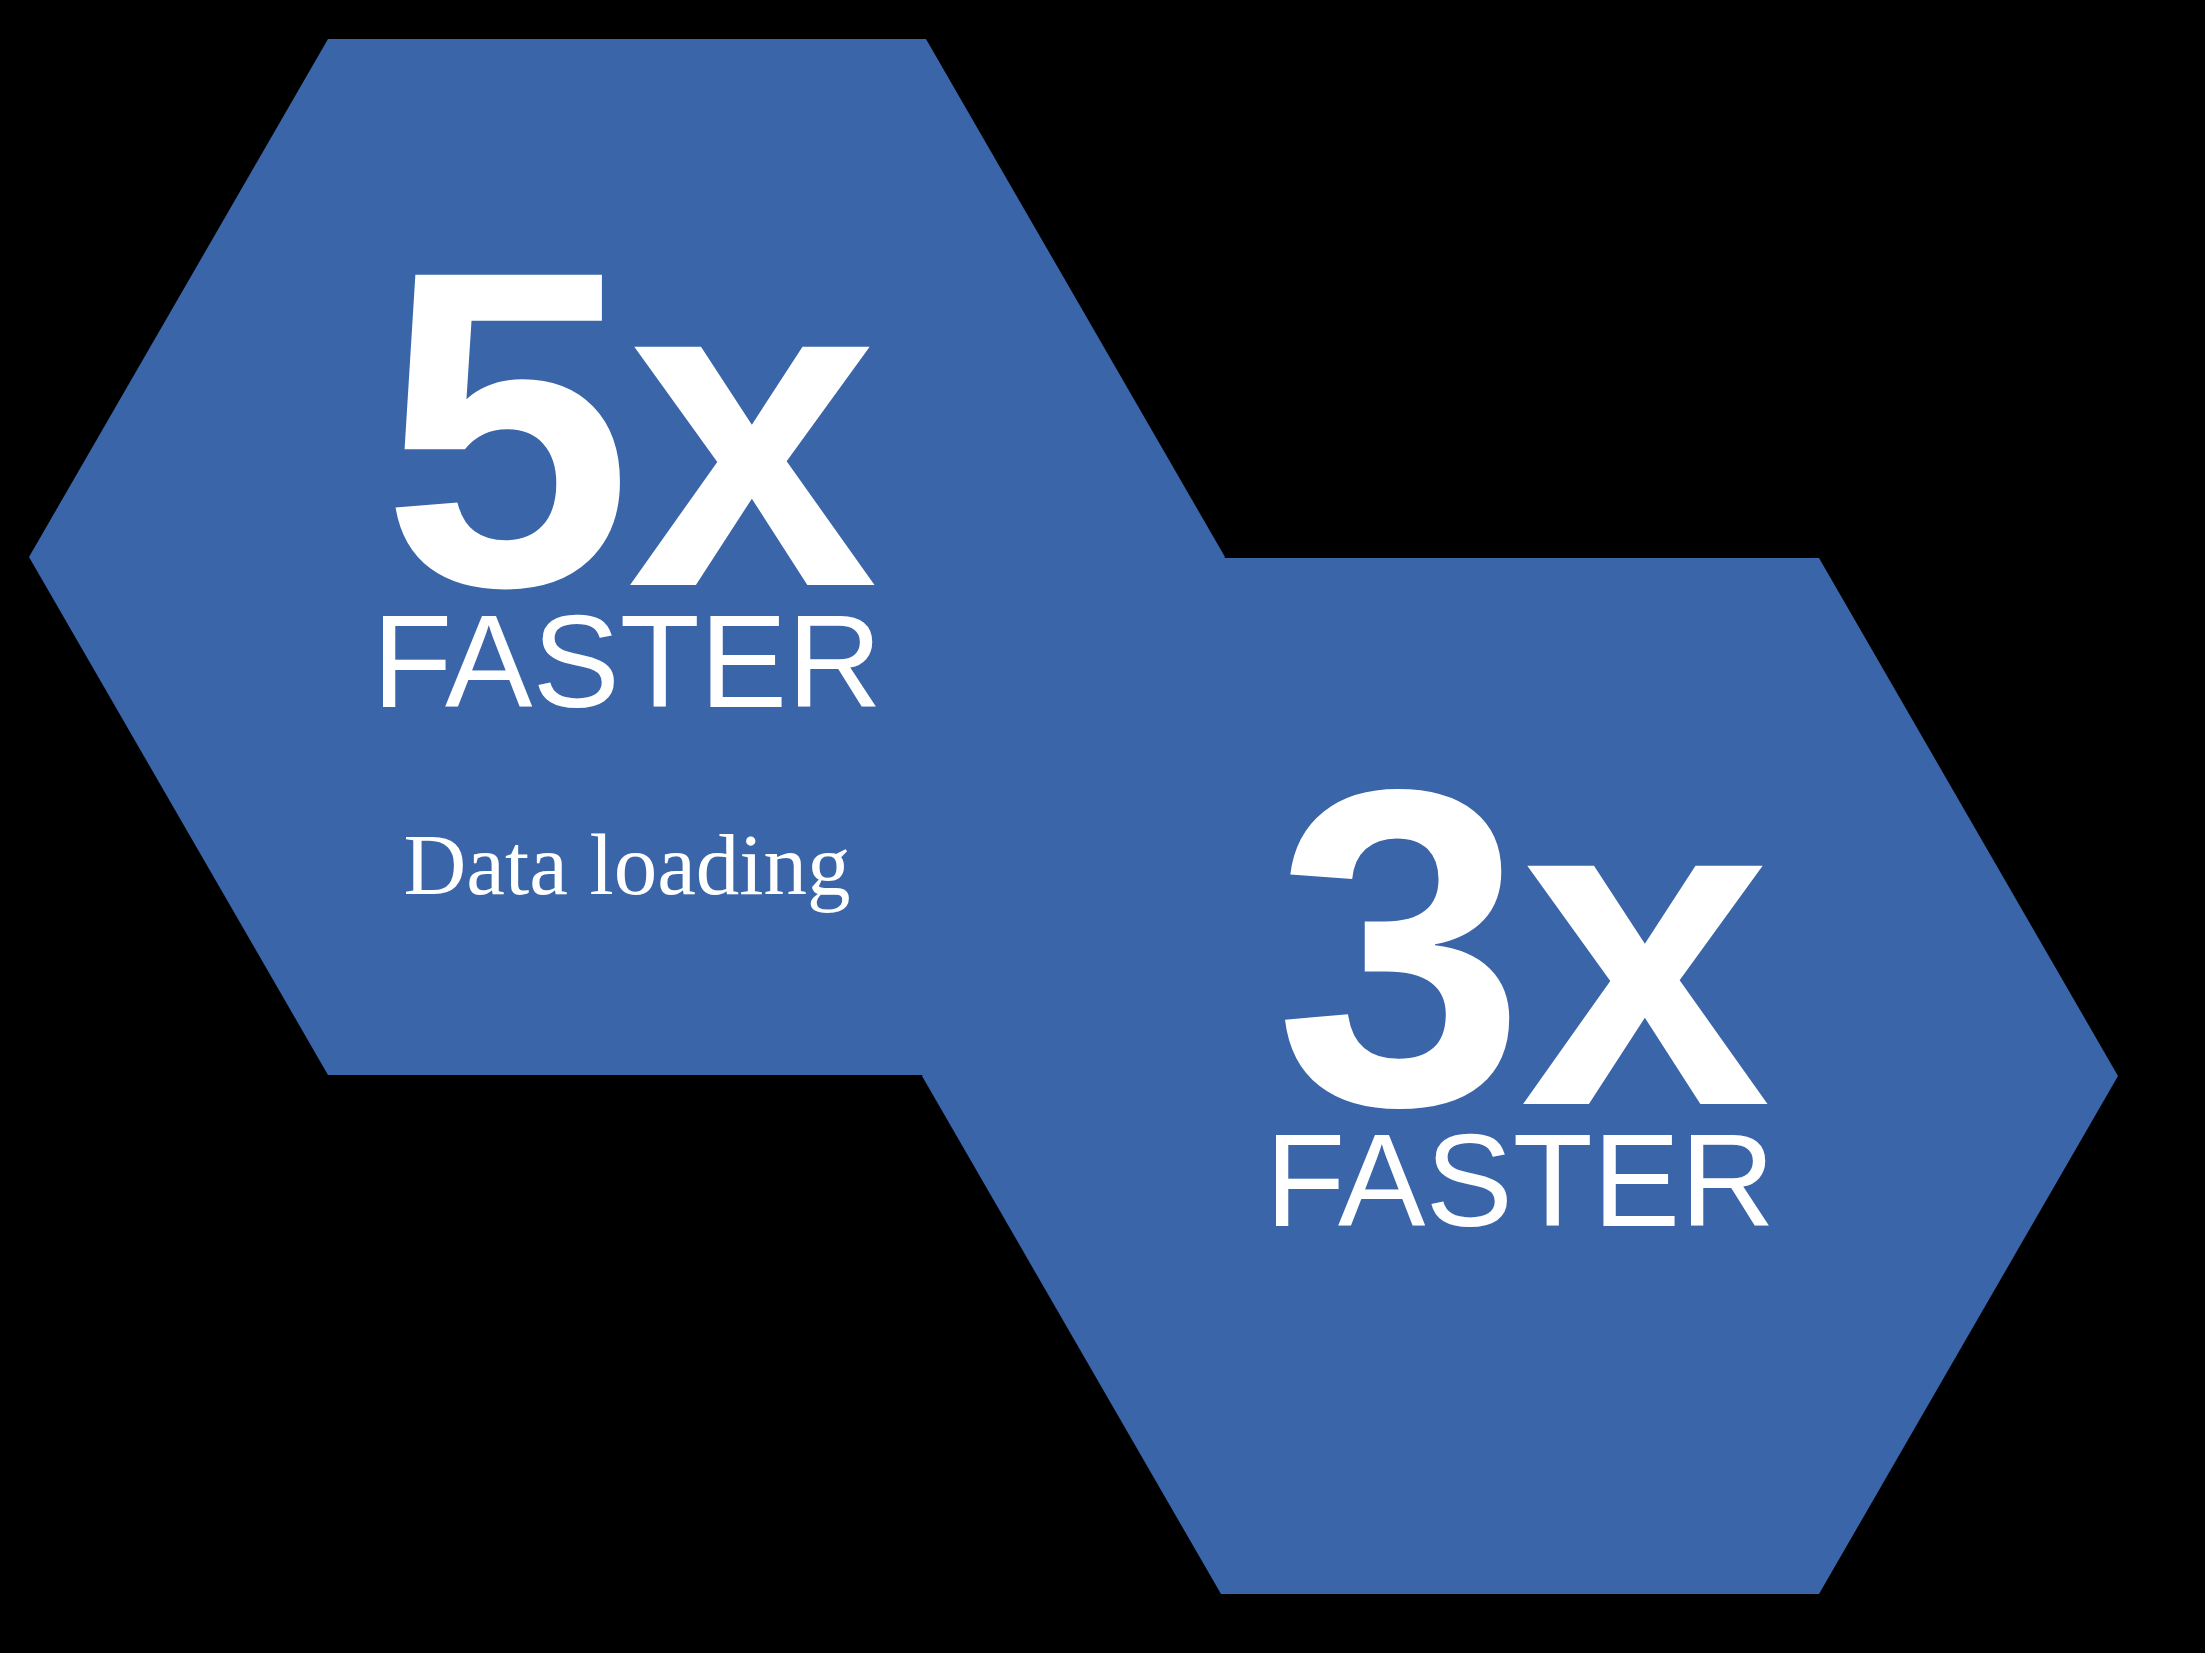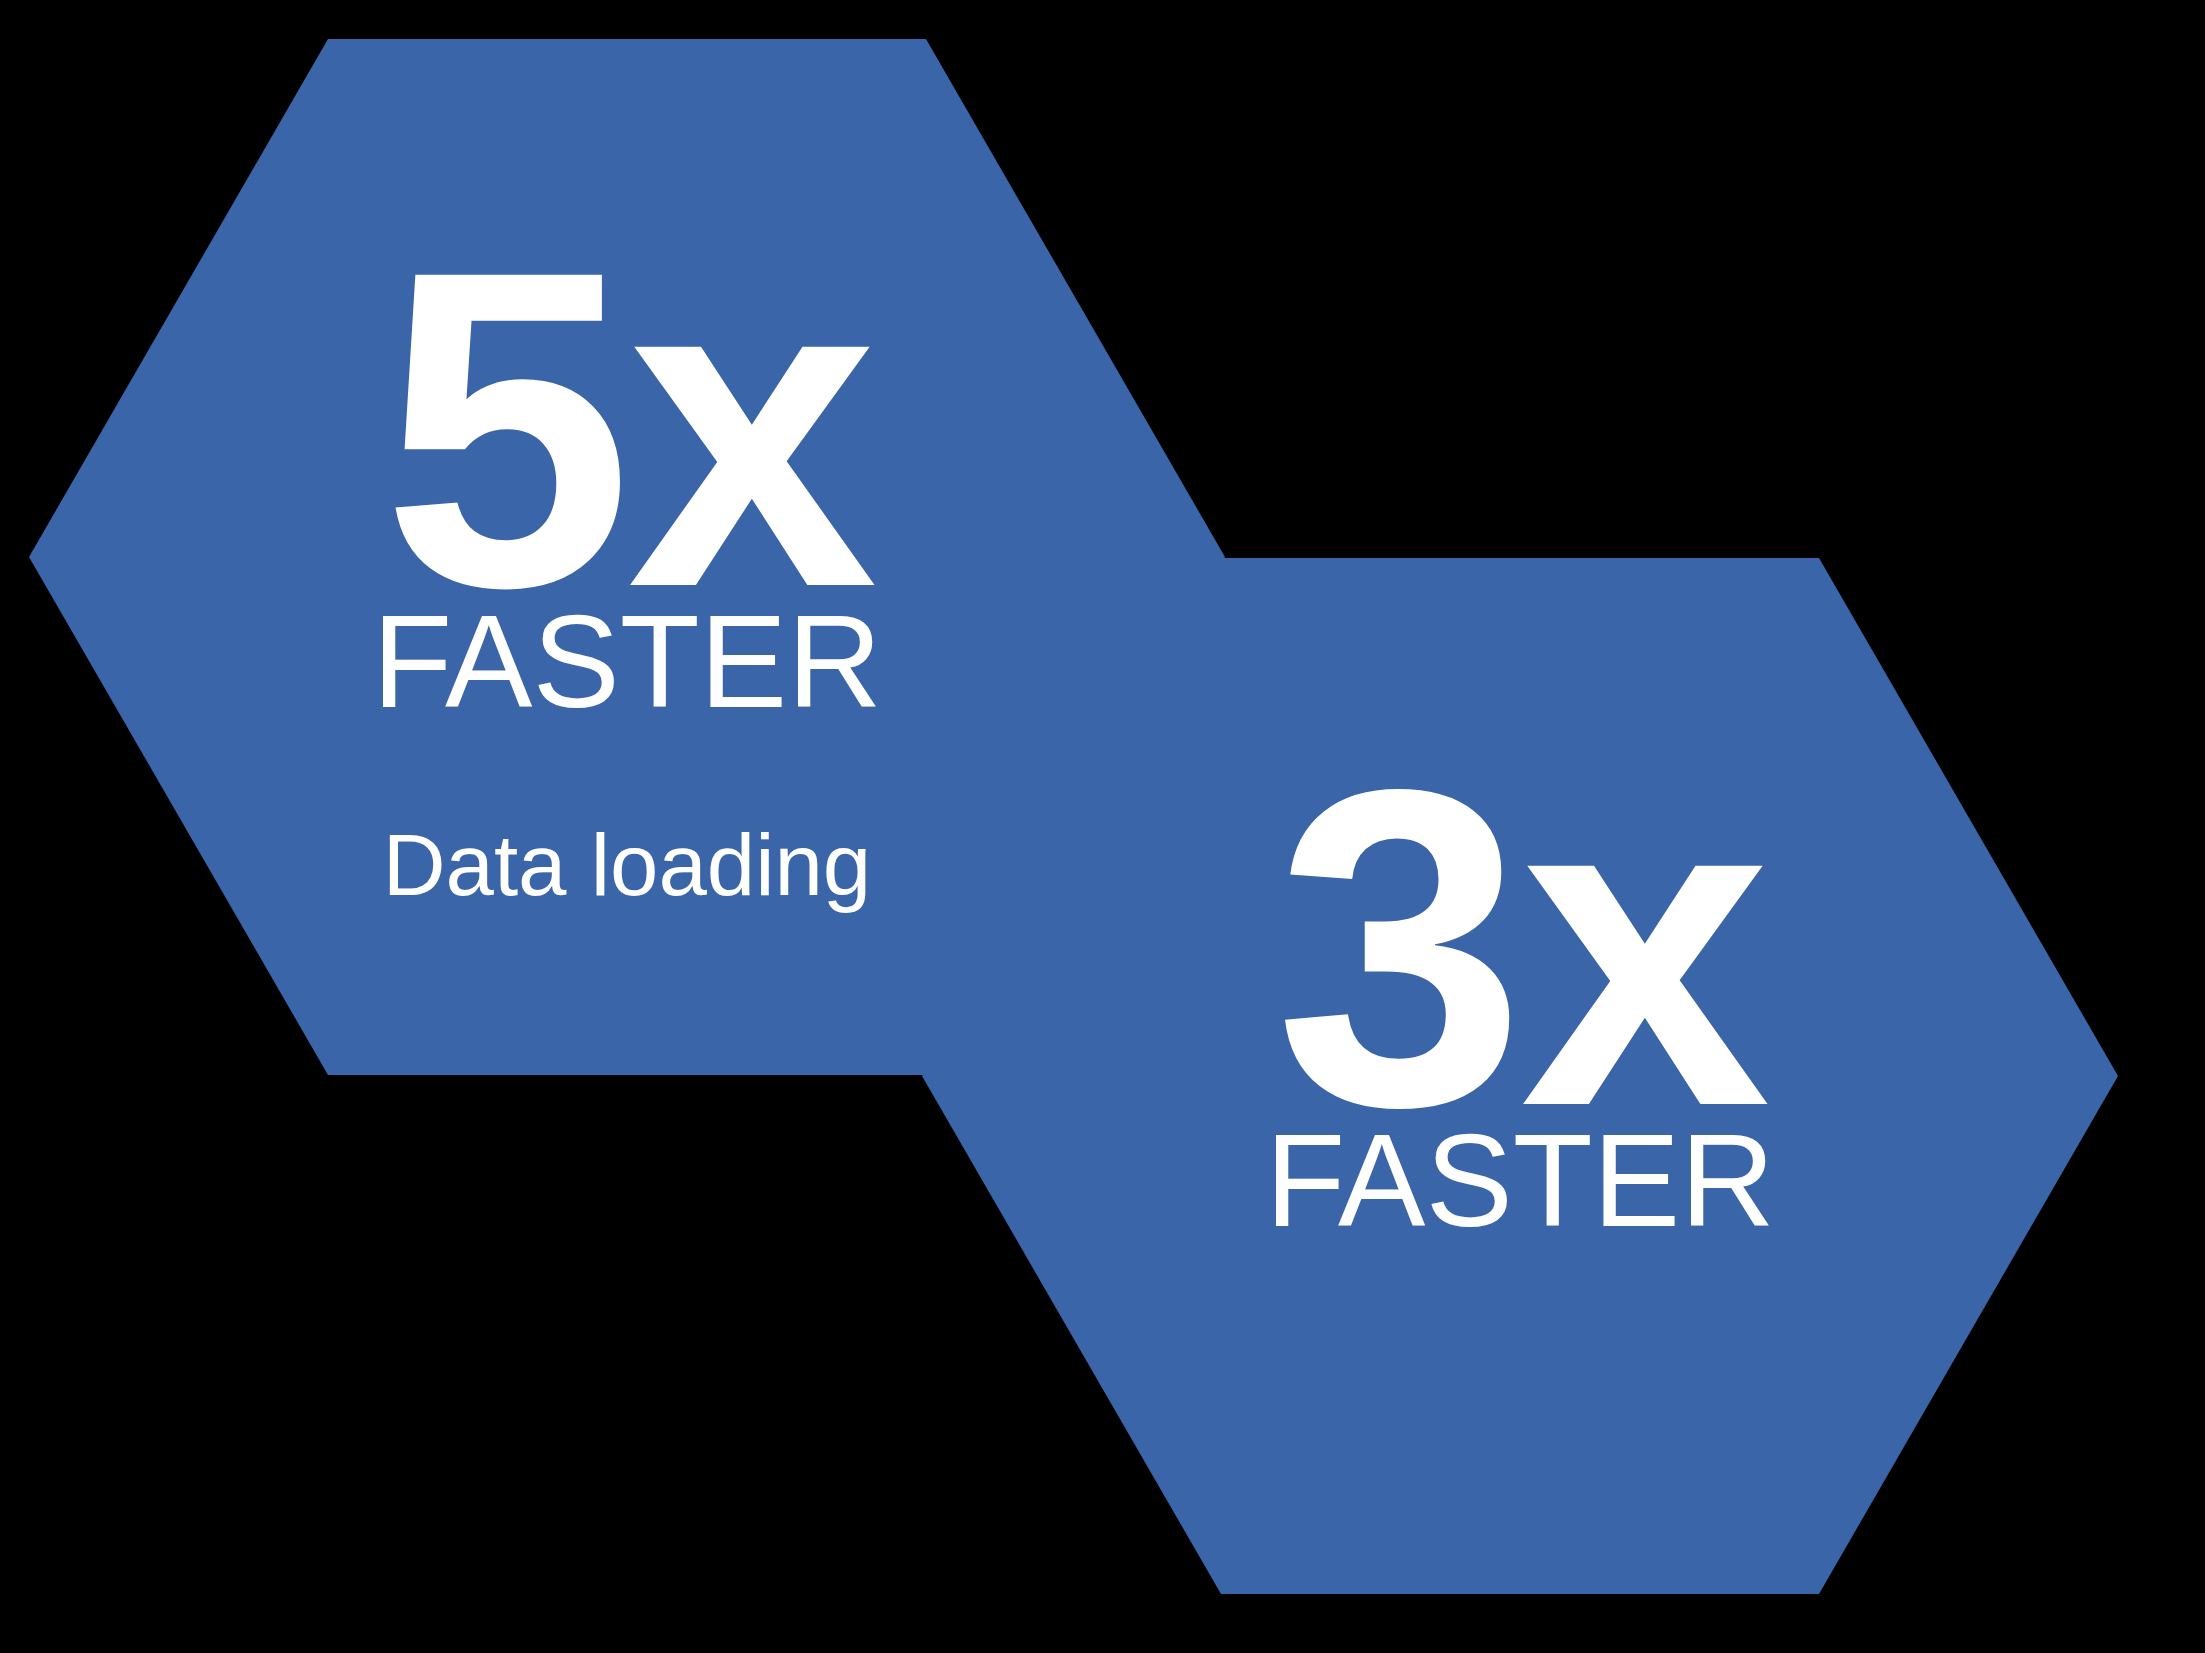--- a/index.html
+++ b/index.html
@@ -55,20 +55,21 @@
     margin-top: -59px;
     letter-spacing: 0;
     white-space: nowrap;
   }
   .metric {
     font-size: 87px;
     font-weight: 400;
     line-height: 1;
     margin-top: 94px;
     white-space: nowrap;
+    font-family: Liberation Serif, serif;
   }
 </style>
 </head>
 <body>
 
 <div class="hex-badge first">
   <div class="multiplier">5x</div>
   <div class="faster">FASTER</div>
   <div class="metric">Data loading</div>
 </div>

